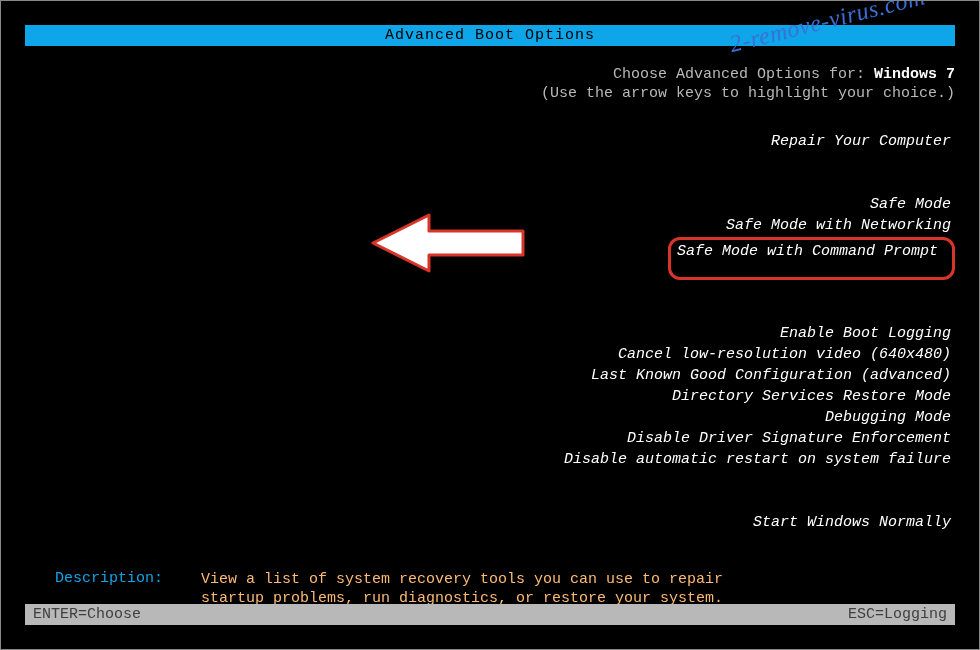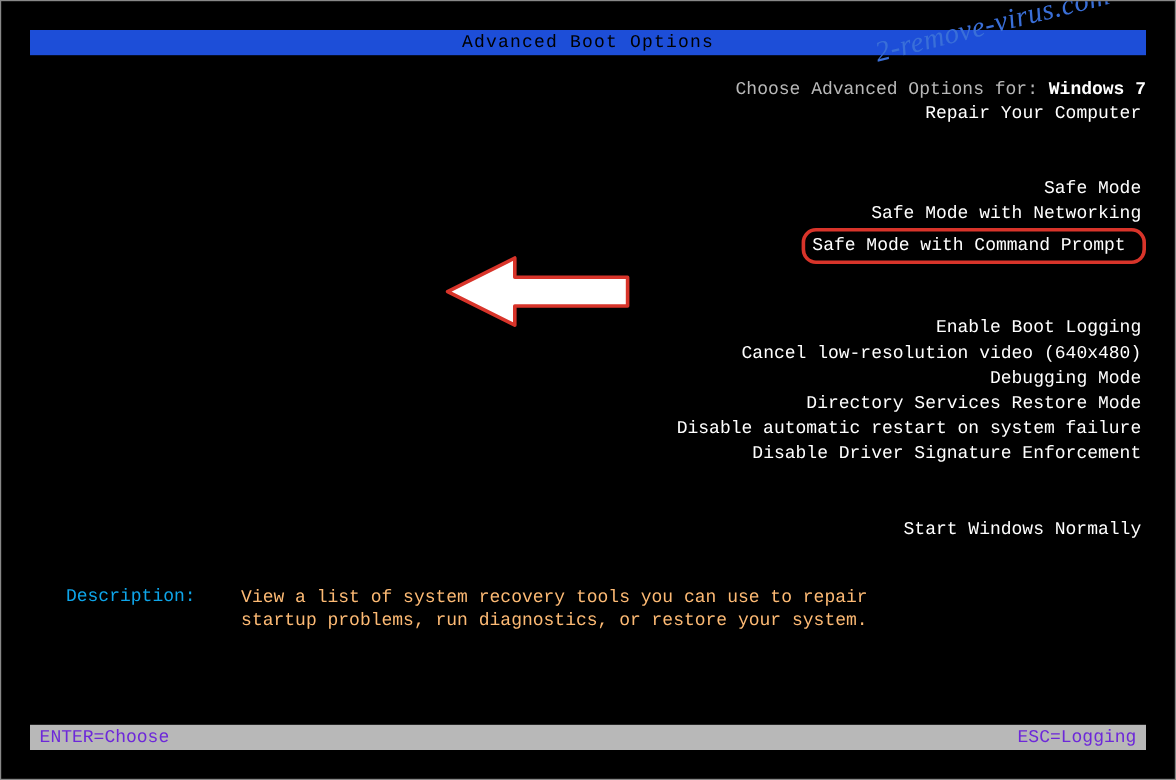--- a/index.html
+++ b/index.html
@@ -9,21 +9,21 @@
       background: #000;
       font-family: "Consolas", "Courier New", monospace;
       font-size: 15px;
       color: #b8b8b8;
       position: relative;
       overflow: hidden;
       border: 1px solid #888;
     }
     .title-bar {
       margin: 24px 24px 0 24px;
-      background: #1d4ed8;
+      background: #0ea5e9;
       color: #000;
       text-align: center;
       padding: 2px 11px;
       font-weight: normal;
       letter-spacing: 1px;
     }
     .content {
       padding: 20px 24px 0 24px;
       text-align: right;
     }
@@ -43,25 +43,26 @@
     }
     .menu-item {
       color: #fff;
       margin-bottom: 2px;
       display: inline-block;
       padding: 0 4px;
     }
     .menu-item-row {
       position: relative;
       line-height: 19px;
+      font-style: italic;
     }
     .highlighted {
       border: 3px solid #d8342a;
       border-radius: 12px;
-      padding: 2px 14px 3px 6px;
+      padding: 2px 14px 16px 6px;
       margin-left: -6px;
       display: inline-block;
     }
     .section-gap {
       height: 18px;
     }
     .description-block {
       margin-top: 36px;
       display: flex;
     }
@@ -74,21 +75,21 @@
       color: #fdba74;
       max-width: 560px;
       line-height: 19px;
     }
     .footer-bar {
       position: absolute;
       left: 24px;
       right: 24px;
       bottom: 24px;
       background: #b8b8b8;
-      color: #6d28d9;
+      color: #404040;
       display: flex;
       justify-content: space-between;
       padding: 2px 8px;
     }
     .watermark {
       position: absolute;
       top: -18px;
       right: 54px;
       font-family: Georgia, serif;
       font-size: 24px;
@@ -113,42 +114,44 @@
 
 <div class="watermark">2-remove-virus.com</div>
 
 <div class="title-bar">Advanced Boot Options</div>
 
 <div class="content">
 
   <div class="header-line">
     <span>Choose Advanced Options for: </span><span class="os-name">Windows 7</span>
   </div>
+  <div class="subheader">(Use the arrow keys to highlight your choice.)</div>
 
   <div class="menu-section">
     <div class="menu-item-row"><span class="menu-item">Repair Your Computer</span></div>
   </div>
 
   <div class="section-gap"></div>
 
   <div class="menu-section">
     <div class="menu-item-row"><span class="menu-item">Safe Mode</span></div>
     <div class="menu-item-row"><span class="menu-item">Safe Mode with Networking</span></div>
     <div class="menu-item-row"><span class="menu-item highlighted">Safe Mode with Command Prompt</span></div>
   </div>
 
   <div class="section-gap"></div>
 
   <div class="menu-section">
     <div class="menu-item-row"><span class="menu-item">Enable Boot Logging</span></div>
     <div class="menu-item-row"><span class="menu-item">Cancel low-resolution video (640x480)</span></div>
+    <div class="menu-item-row"><span class="menu-item">Last Known Good Configuration (advanced)</span></div>
+    <div class="menu-item-row"><span class="menu-item">Directory Services Restore Mode</span></div>
     <div class="menu-item-row"><span class="menu-item">Debugging Mode</span></div>
-    <div class="menu-item-row"><span class="menu-item">Directory Services Restore Mode</span></div>
+    <div class="menu-item-row"><span class="menu-item">Disable Driver Signature Enforcement</span></div>
     <div class="menu-item-row"><span class="menu-item">Disable automatic restart on system failure</span></div>
-    <div class="menu-item-row"><span class="menu-item">Disable Driver Signature Enforcement</span></div>
   </div>
 
   <div class="section-gap"></div>
 
   <div class="menu-section">
     <div class="menu-item-row"><span class="menu-item">Start Windows Normally</span></div>
   </div>
 
   <div class="description-block">
     <div class="desc-label">Description:</div>

